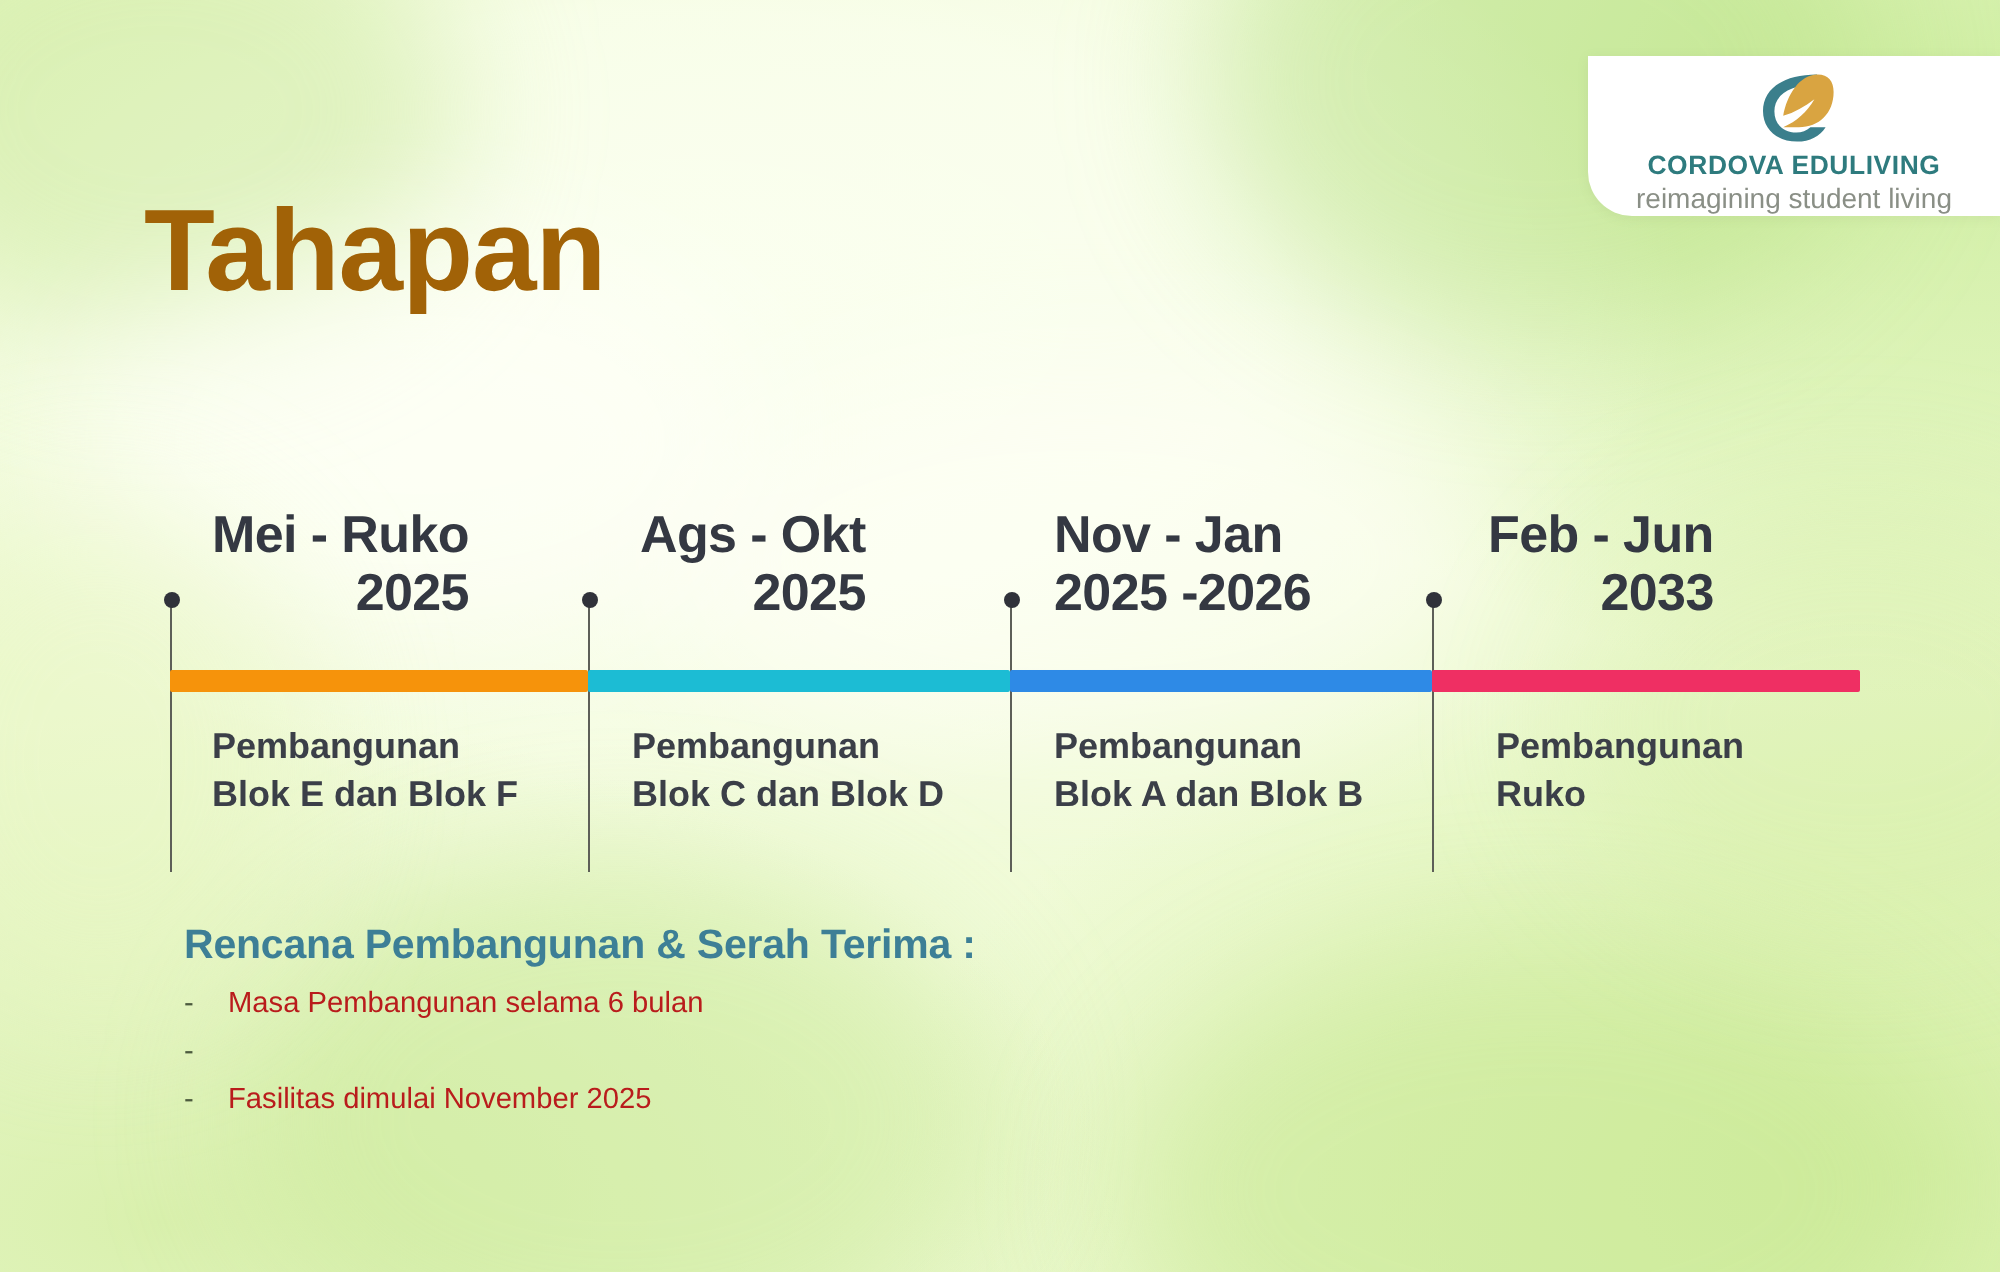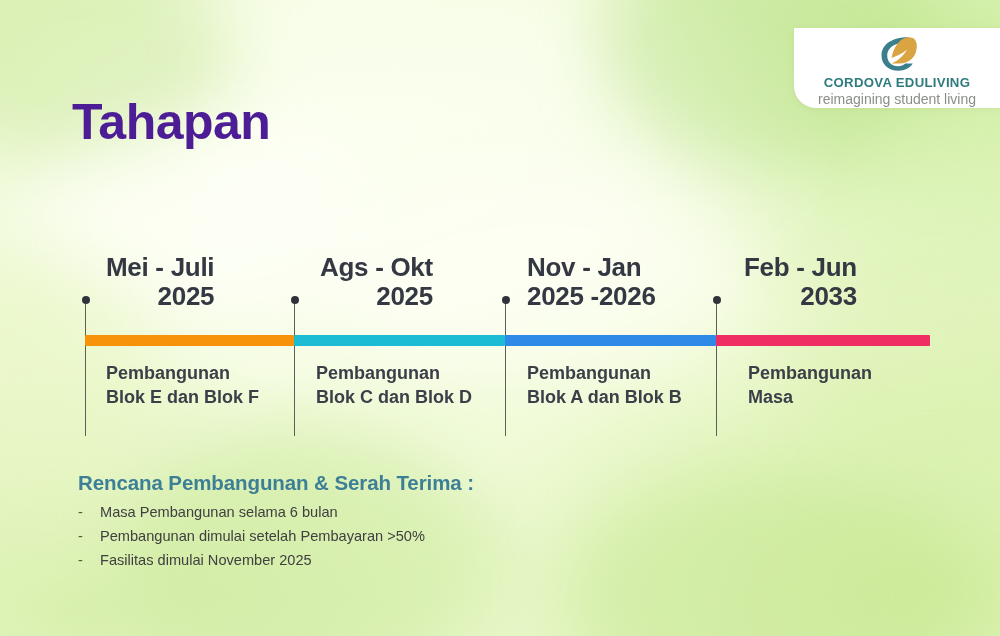--- a/index.html
+++ b/index.html
@@ -75,24 +75,24 @@
     color: #8a8f86;
     margin-top: 1px;
     white-space: nowrap;
   }
 
   
   #page-title {
     position: absolute;
     left: 72px;
     top: 98px;
-    font-size: 50px;
+    font-size: 58px;
     font-weight: bold;
     line-height: 0.98;
-    color: #4c1d95;
+    color: #a16207;
     letter-spacing: -0.5px;
   }
   #page-title .l2 { display: block; }
 
   
   #timeline { position: absolute; left: 0; top: 0; width: 1000px; height: 636px; }
 
   .tick {
     position: absolute;
     top: 300px;
@@ -134,42 +134,42 @@
     top: 362px;
     font-size: 18px;
     font-weight: bold;
     line-height: 1.32;
     color: #3b3f48;
     white-space: nowrap;
   }
   .desc-label .d2 { display: block; }
 
   
-  #notes { position: absolute; left: 78px; top: 461px; margin-top: 10px; }
+  #notes { position: absolute; left: 92px; top: 461px; }
   #notes-heading {
     font-size: 20.5px;
     font-weight: bold;
     color: #3d7f96;
     letter-spacing: -0.1px;
     margin-bottom: 9px;
   }
   .note-row {
     display: flex;
     align-items: baseline;
     margin-bottom: 8px;
   }
   .note-dash {
     width: 22px;
     flex: 0 0 22px;
     color: #4c5a3e;
     font-size: 14.6px;
   }
   .note-text {
     font-size: 14.6px;
-    color: #404040;
+    color: #b91c1c;
     white-space: nowrap;
   }
 </style>
 </head>
 <body>
 
 <div id="slide">
 
   <div class="bg-layer bg-base"></div>
   <div class="bg-layer">
@@ -210,21 +210,21 @@
     <div class="tick" style="left:716px;">
         <span class="tick-dot"></span>
       </div>
 
     <div class="bar-seg" style="left: 85px; width: 209px; background: rgb(246, 147, 11);"></div>
     <div class="bar-seg" style="left: 294px; width: 211px; background: rgb(28, 188, 212);"></div>
     <div class="bar-seg" style="left: 505px; width: 211px; background: rgb(46, 138, 230);"></div>
     <div class="bar-seg" style="left: 716px; width: 214px; background: rgb(239, 47, 99);"></div>
 
     <div class="date-label" style="left:106px;">
-      <span>Mei - Juli</span>
+      <span>Mei - Ruko</span>
       <span class="yr">2025</span>
     </div>
     <div class="date-label" style="left:320px;">
       <span>Ags - Okt</span>
       <span class="yr">2025</span>
     </div>
     <div class="date-label" style="left:527px;">
       <span>Nov - Jan</span>
       <span class="yr">2025 -2026</span>
     </div>
@@ -240,34 +240,33 @@
     <div class="desc-label" style="left:316px;">
       <span>Pembangunan</span>
       <span class="d2">Blok C dan Blok D</span>
     </div>
     <div class="desc-label" style="left:527px;">
       <span>Pembangunan</span>
       <span class="d2">Blok A dan Blok B</span>
     </div>
     <div class="desc-label" style="left:748px;">
       <span>Pembangunan</span>
-      <span class="d2">Masa</span>
+      <span class="d2">Ruko</span>
     </div>
   </div>
 
   <div id="notes">
     <div id="notes-heading">Rencana Pembangunan &amp; Serah Terima :</div>
 
     <div class="note-row">
       <span class="note-dash">-</span>
       <span class="note-text">Masa Pembangunan selama 6 bulan</span>
     </div>
     <div class="note-row">
       <span class="note-dash">-</span>
-      <span class="note-text">Pembangunan dimulai setelah Pembayaran &gt;50%</span>
     </div>
     <div class="note-row">
       <span class="note-dash">-</span>
       <span class="note-text">Fasilitas dimulai November 2025</span>
     </div>
   </div>
 
 </div>
 
 </body></html>

